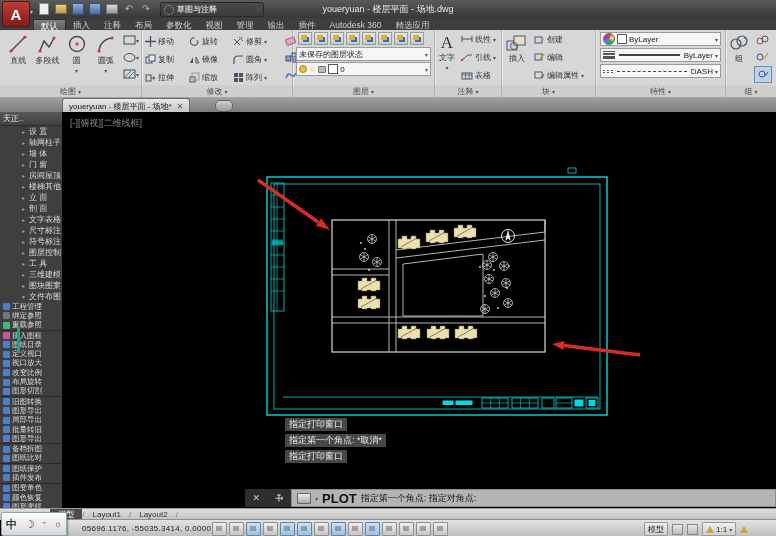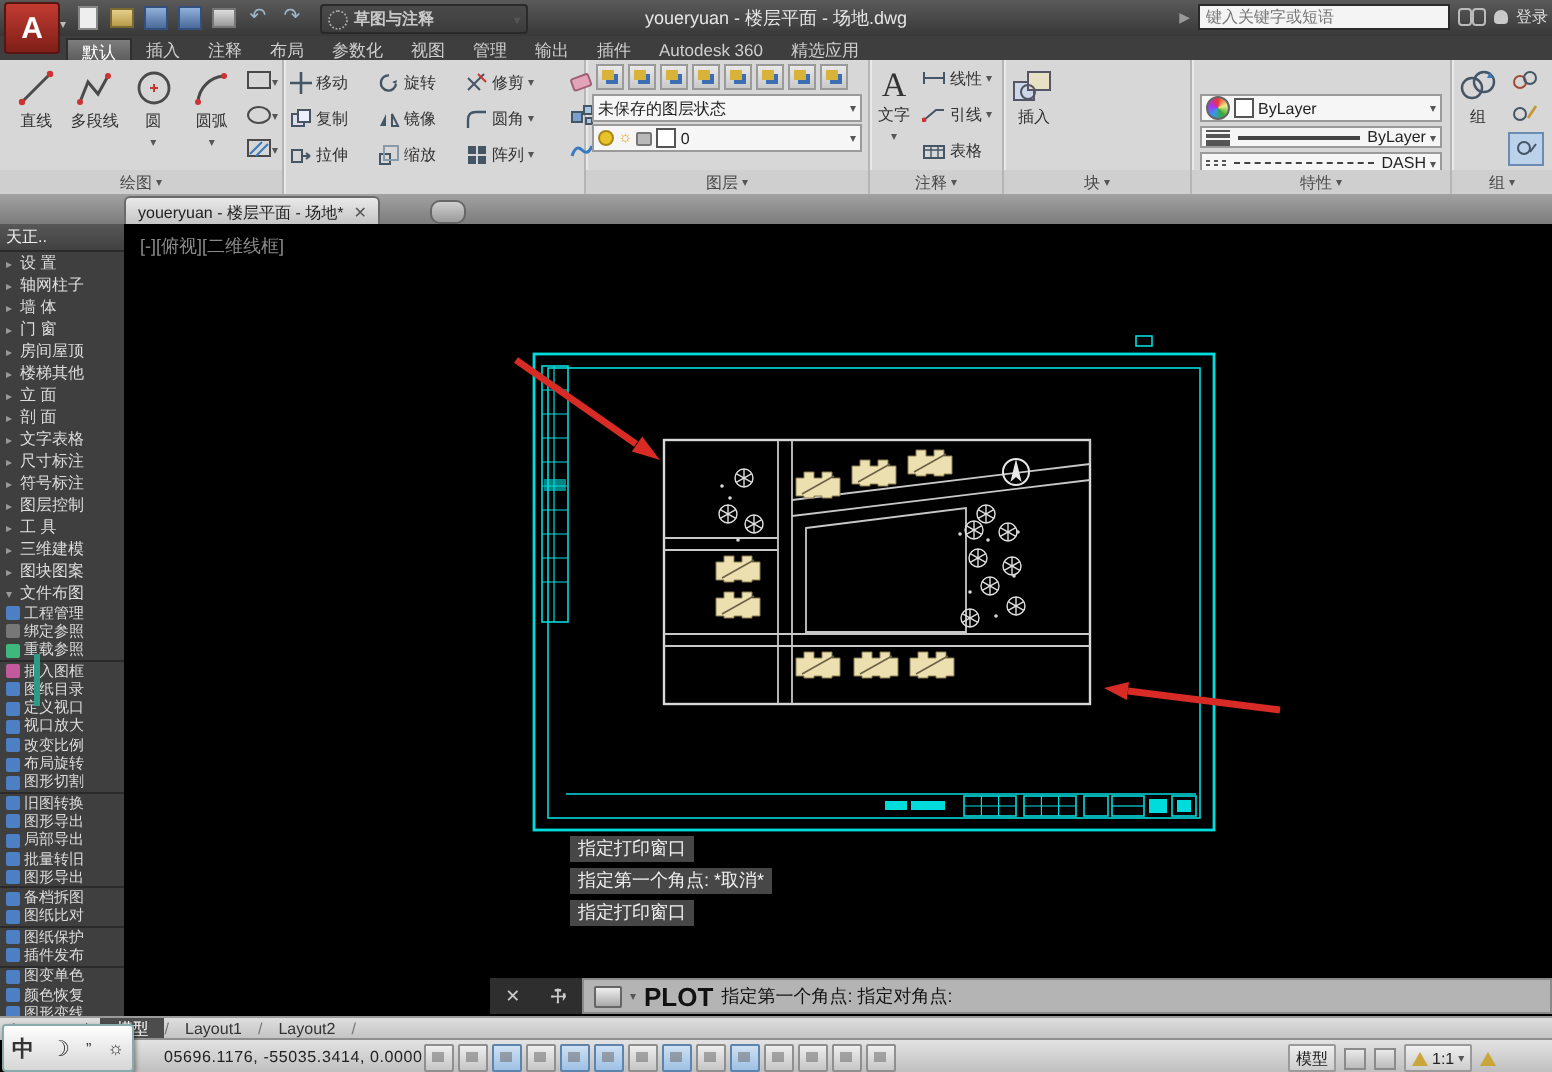--- a/index.html
+++ b/index.html
@@ -71,21 +71,21 @@
         border:1px solid #6a6a6a;border-bottom:none;border-radius:3px 3px 0 0;display:flex;align-items:center;
         gap:5px;padding:0 6px;font-size:8px;color:#222;justify-content:flex-end;}
   .ftab .x{color:#555;font-size:8px;}
   .fplus{position:absolute;left:215px;top:3px;width:16px;height:10px;background:linear-gradient(#cfcfcf,#9a9a9a);
          border:1px solid #666;border-radius:5px;}
   
   .palette{left:0;top:112px;width:62px;height:396px;background:#3f3f3f;border-right:1px solid #1c1c1c;
            overflow:hidden;color:#dcdcdc;}
   .phead{height:13px;background:linear-gradient(#575757,#414141);border-bottom:1px solid #2a2a2a;
          font-size:8px;color:#eee;display:flex;align-items:center;padding-left:3px;}
-  .psec{height:11px;display:flex;align-items:center;gap:2px;font-size:8px;padding-left:3px;white-space:nowrap;}
+  .psec{height:11px;display:flex;align-items:center;gap:2px;font-size:8px;padding-left:3px;white-space:nowrap;margin-left:19px;}
   .psec .ar{color:#9a9a9a;font-size:6px;width:5px;}
   .ptool{height:9.3px;display:flex;align-items:center;gap:2px;font-size:7.5px;padding-left:3px;white-space:nowrap;}
   .ptool.sep{border-top:1px solid #2a2a2a;}
   .ti{width:7px;height:7px;border-radius:1px;background:#4d7fc4;flex:none;}
   .ptool:nth-of-type(1) .ti{background:#b8903e;}
   .ptool:nth-of-type(2) .ti{background:#c4a23e;}
   .ptool:nth-of-type(3) .ti{background:#b84a3e;}
   .ptool:nth-of-type(8) .ti{background:#c23c3c;}
   .ptool:nth-of-type(10) .ti{background:#3ea0b8;}
   .ptool:nth-of-type(15) .ti{background:#3eb87c;}
@@ -159,30 +159,20 @@
       <span class="qi">
           <span class="uarr">↷</span>
         </span>
     </div>
     <div class="wsbox">
       <span class="gear"></span>
       <span class="sp" style="flex:1">草图与注释</span>
       <span class="dar">▾</span>
     </div>
     <div class="doc-title">youeryuan - 楼层平面 - 场地.dwg</div>
-    <div class="searchwrap">
-      <span style="color:#999;font-size:7px">▶</span>
-      <input class="searchbox" placeholder="键入关键字或短语" style="">
-      <span class="binoc">
-          <i></i>
-          <i></i>
-        </span>
-      <span class="person"></span>
-      <span class="signin">登录</span>
-    </div>
   </div>
 
   <div class="abs tabrow">
     <span class="rtab active">默认</span>
     <span class="rtab">插入</span>
     <span class="rtab">注释</span>
     <span class="rtab">布局</span>
     <span class="rtab">参数化</span>
     <span class="rtab">视图</span>
     <span class="rtab">管理</span>
@@ -341,20 +331,24 @@
                 <rect x="9" y="7" width="3" height="3" fill="#aac4e4" stroke="#456"></rect>
               </svg>
             </span>
           <span class="smbtn">
               <svg width="14" height="12">
                 <path d="M2,9 Q4,3 7,6 T12,4" fill="none" stroke="#3a7ac0" stroke-width="1.5"></path>
               </svg>
             </span>
         </div>
       </div>
+      <div class="plabel">
+          <span>修改</span>
+          <span class="dar">▾</span>
+        </div>
     </div>
 
     <div class="panel" style="left:293px;width:141px">
       <div class="pbody" style="flex-direction:column;padding:1px 3px;gap:1px">
         <div class="lrow">
           <span class="lmini"></span>
           <span class="lmini"></span>
           <span class="lmini"></span>
           <span class="lmini"></span>
           <span class="lmini"></span>
@@ -422,29 +416,53 @@
     <div class="panel" style="left:502px;width:93px">
       <div class="pbody">
         <div class="bigbtn" style="width:30px">
           <svg width="22" height="18">
               <rect x="1" y="7" width="10" height="9" fill="#ccd8ea" stroke="#556"></rect>
               <rect x="8" y="2" width="11" height="9" fill="#e8e0c4" stroke="#556"></rect>
               <circle cx="8" cy="12" r="3.5" fill="none" stroke="#556"></circle>
             </svg>
           <span class="blab">插入</span>
         </div>
+        <div class="smcol" style="font-size:8px;color:#333;gap:2px">
+          <span class="mbtn">
+              <svg width="11" height="8">
+                <rect x="1" y="1" width="7" height="6" fill="#ccd8ea" stroke="#556"></rect>
+                <path d="M9,2 l1,2 l-2,0 z" fill="#d9a23a"></path>
+              </svg>
+              <span>创建</span>
+            </span>
+          <span class="mbtn">
+              <svg width="11" height="8">
+                <rect x="1" y="1" width="7" height="6" fill="#ccd8ea" stroke="#556"></rect>
+                <path d="M6,6 L10,1" stroke="#c9932a" stroke-width="1.4"></path>
+              </svg>
+              <span>编辑</span>
+            </span>
+          <span class="mbtn">
+              <svg width="11" height="8">
+                <rect x="1" y="1" width="7" height="6" fill="#e8e0c4" stroke="#556"></rect>
+                <path d="M8,7 L10,3" stroke="#456"></path>
+              </svg>
+              <span>编辑属性</span>
+              <span class="dar">▾</span>
+            </span>
+        </div>
       </div>
       <div class="plabel">
           <span>块</span>
           <span class="dar">▾</span>
         </div>
     </div>
 
     <div class="panel" style="left:596px;width:129px">
-      <div class="pbody" style="flex-direction:column;padding:17px 4px;gap:2px">
+      <div class="pbody" style="flex-direction:column;padding:2px 4px;gap:2px">
         <div class="combo">
           <span class="cwheel"></span>
           <span class="colsw"></span>
           <span class="sp">ByLayer</span>
           <span class="dar">▾</span>
         </div>
         <div class="combo">
           <span class="lwicon">
               <i style="height:1px"></i>
               <i style="height:2px"></i>

